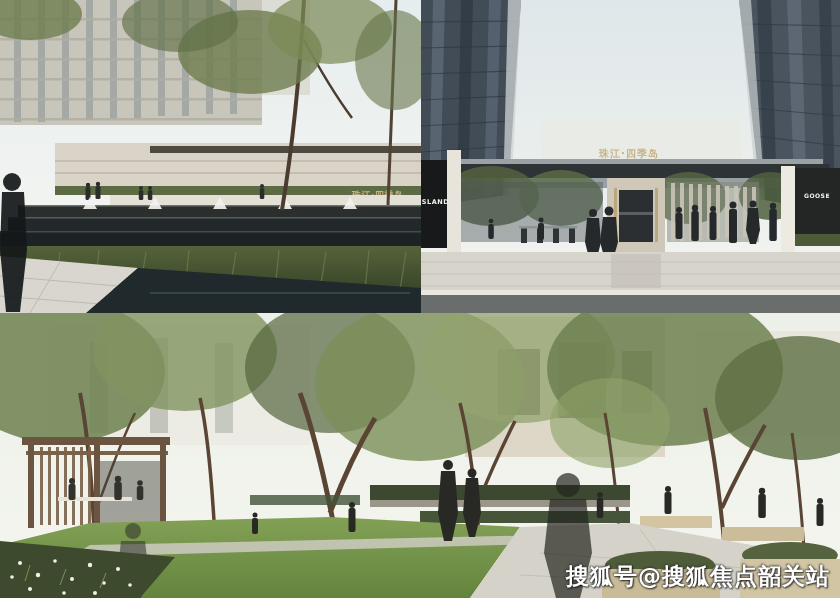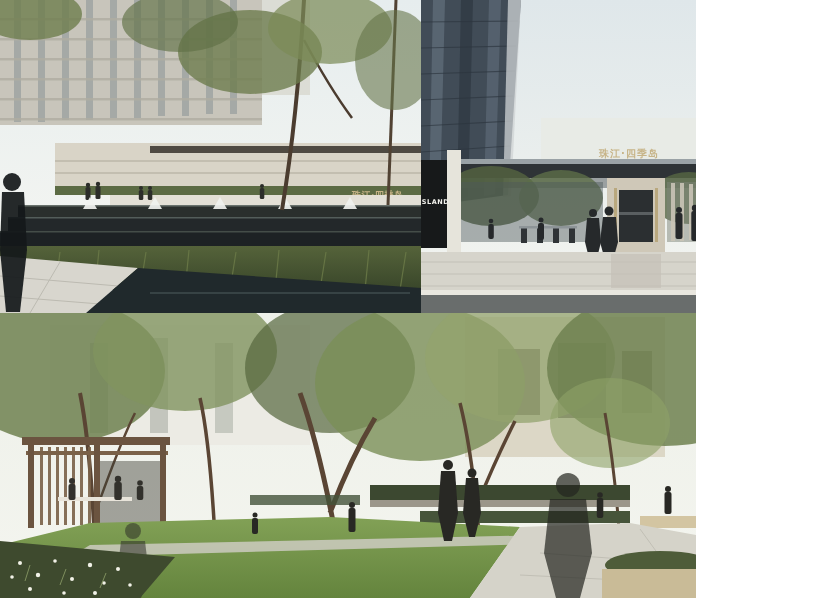--- a/index.html
+++ b/index.html
@@ -1,16 +1,16 @@
 <!DOCTYPE html>
 <html><head>
 <meta charset="utf-8">
 <style>
   html,body{margin:0;padding:0;background:#ffffff;}
-  #collage{position:relative;width:696px;height:598px;overflow:hidden;background:#3b82f6;
+  #collage{position:relative;width:840px;height:598px;overflow:hidden;background:#3b82f6;
            font-family:"DejaVu Sans","Liberation Sans",sans-serif;}
   .panel{position:absolute;display:block;}
   #panel-waterscape{left:0;top:0;}
   #panel-entrance{left:421px;top:0;}
   #panel-garden{left:0;top:313px;}
   #watermark{position:absolute;right:10px;bottom:6px;font-size:23px;font-weight:700;
              color:#ffffff;letter-spacing:1px;white-space:nowrap;
              text-shadow:0 0 2px rgba(45,45,45,.95),1px 1px 2px rgba(0,0,0,.8),-1px -1px 2px rgba(60,60,60,.6);}
   svg text{font-family:"DejaVu Sans","Liberation Sans",sans-serif;}
 </style>
@@ -431,13 +431,14 @@
     </g>
 
     <g>
       <ellipse cx="660" cy="252" rx="55" ry="14" fill="#4e5c39"></ellipse>
       <rect x="602" y="256" width="118" height="29" fill="#c9bb97"></rect>
       <ellipse cx="790" cy="242" rx="48" ry="13" fill="#55633f"></ellipse>
       <rect x="740" y="246" width="100" height="39" fill="#d2c5a4"></rect>
     </g>
   </svg>
 
+  <div id="watermark">搜狐号@搜狐焦点韶关站</div>
 </div>
 
 </body></html>

